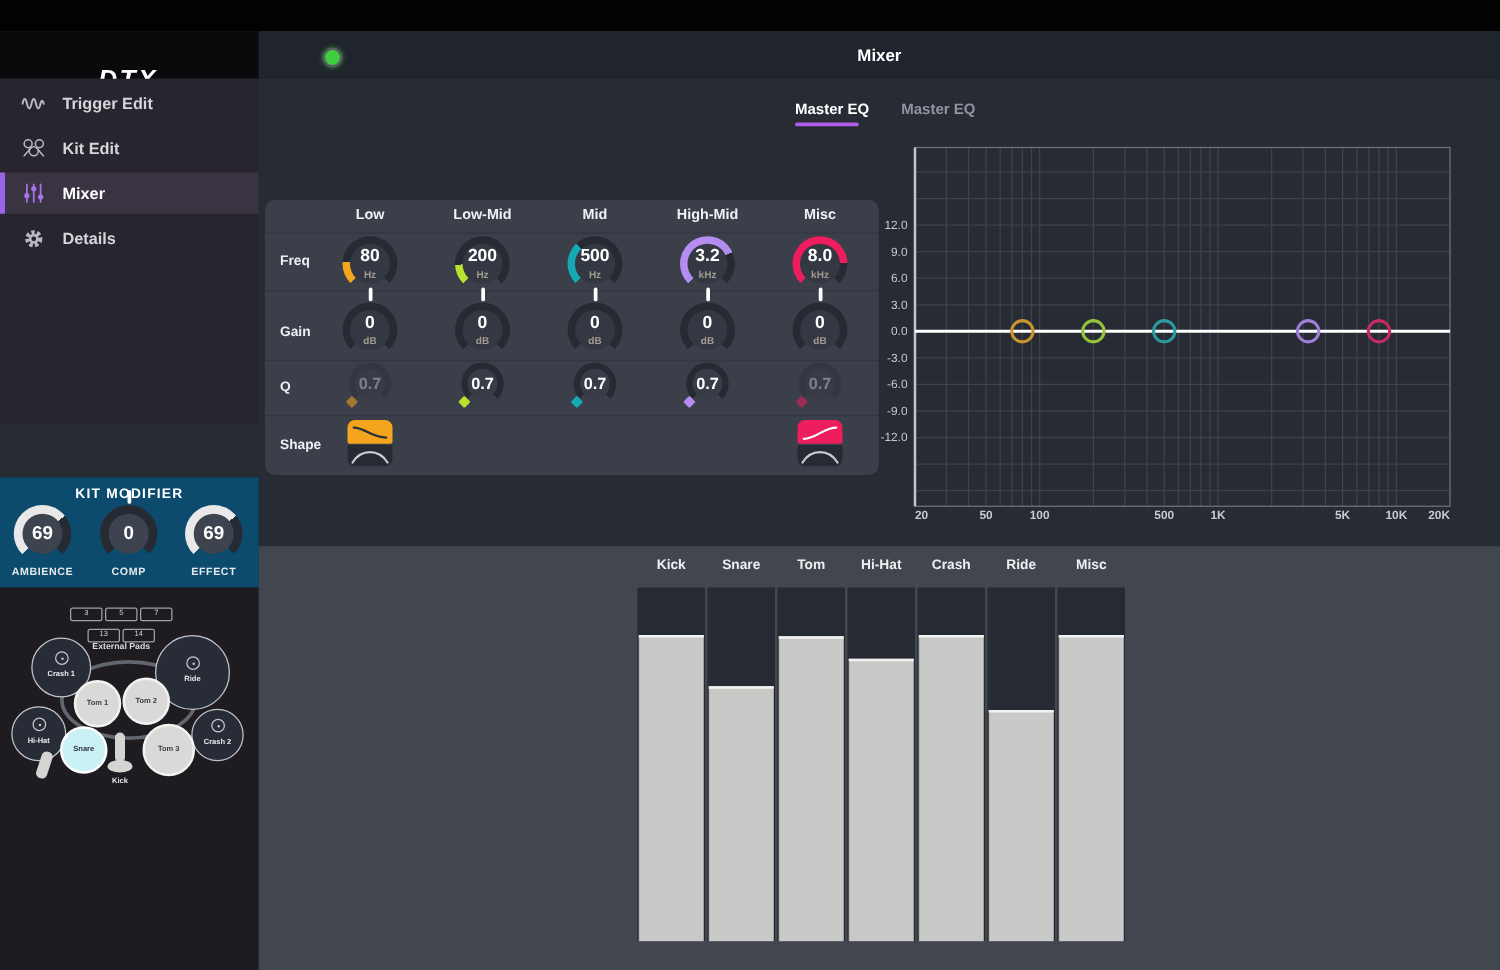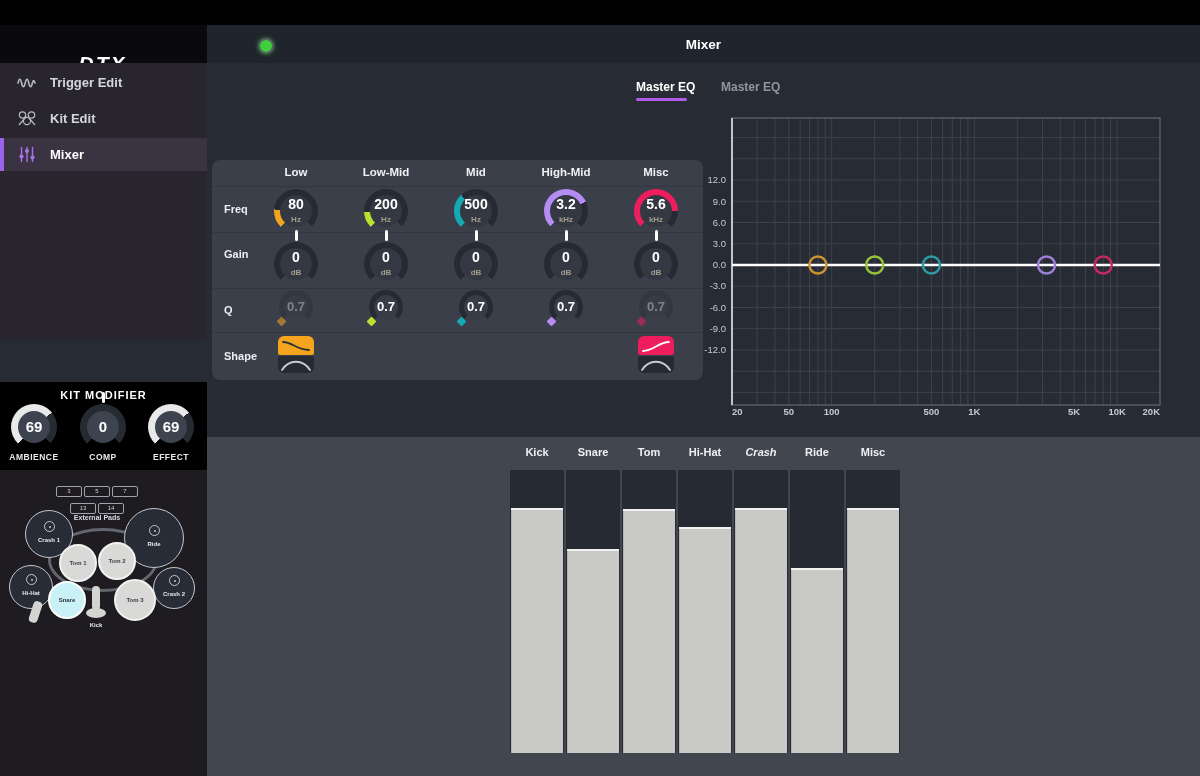--- a/index.html
+++ b/index.html
@@ -15,21 +15,21 @@
   #status-dot{left:51px;top:13px;width:12px;height:12px;border-radius:50%;border:2px solid #585d64;box-shadow:0 0 4px rgba(60,220,60,.6);}
   #page-title{left:0;top:12px;width:993px;text-align:center;color:#fff;font-size:13.5px;font-weight:bold;}
   
   #side-nav{left:0;top:63px;width:207px;height:277px;background:#29252f;}
   .nav-item{position:relative;height:33px;display:flex;align-items:center;padding-left:16px;color:#d4d6da;font-size:13px;font-weight:600;margin-top:3px;}
   .nav-item .nic{width:22px;height:18px;margin-right:12px;display:flex;align-items:center;justify-content:center;}
   .nav-item.active{background:#3a3342;border-left:4px solid #9c63e9;padding-left:12px;color:#fff;font-weight:bold;}
   #kit-row{left:0;top:340px;width:207px;height:38px;background:#302c39;border-top:2px solid #17141b;border-bottom:2px solid #17141b;display:flex;align-items:center;}
   #kit-thumb{width:26px;height:26px;margin-left:14px;border-radius:3px;background:radial-gradient(circle at 35% 35%, #2b3850 0%, #141824 60%, #0a0c12 100%);border:1px solid #3c404a;}
   #kit-name{margin-left:12px;color:#fff;font-size:13px;font-weight:bold;}
-  #kit-mod{left:0;top:382px;width:207px;height:88px;background:#000000;}
+  #kit-mod{left:0;top:382px;width:207px;height:88px;background:#0c4a6e;}
   #kit-mod-title{width:100%;text-align:center;margin-top:7px;color:#fff;font-size:11px;font-weight:bold;letter-spacing:1px;}
   #km-knobs{position:absolute;left:0;top:22px;width:207px;height:66px;}
   .km-wrap{position:absolute;top:0;width:69px;text-align:center;}
   .km-label{margin-top:2px;color:#e6e8ec;font-size:8.5px;font-weight:bold;letter-spacing:.5px;}
   #drum-panel{left:0;top:470px;width:207px;height:306px;background:#1e1b21;}
   .ext-btn{position:absolute;width:24px;height:9px;border:1px solid #9ea3ab;border-radius:2px;color:#cfd3d8;font-size:6px;line-height:9px;text-align:center;}
   #ext-label{position:absolute;left:0;top:44px;width:194px;text-align:center;color:#d8dbe0;font-size:7px;font-weight:bold;}
   .pad{position:absolute;border-radius:50%;display:flex;align-items:center;justify-content:center;}
   .pad.dark{background:#272c37;border:1.5px solid #c2c6cc;color:#e8eaec;}
   .pad.light{background:#d9d9d7;border:2px solid #f2f2f0;color:#3a3e46;}
@@ -126,20 +126,30 @@
             </g>
             <g fill="#a873ea">
               <circle cx="3.5" cy="10.5" r="2.1"></circle>
               <circle cx="9" cy="5" r="2.1"></circle>
               <circle cx="14.5" cy="11.5" r="2.1"></circle>
             </g>
           </svg>
       </span>
       <span>Mixer</span>
     </div>
+    <div class="nav-item">
+      <span class="nic">
+        <svg width="18" height="18" viewBox="0 0 18 18">
+            <circle cx="9" cy="9" r="5.2" fill="none" stroke="#b7bac0" stroke-width="3.4" stroke-dasharray="2.6 1.8"></circle>
+            <circle cx="9" cy="9" r="4" fill="#b7bac0"></circle>
+            <circle cx="9" cy="9" r="1.9" fill="#29252f"></circle>
+          </svg>
+      </span>
+      <span>Details</span>
+    </div>
   </div>
 
 
   <div class="abs" id="kit-mod">
     <div id="kit-mod-title">KIT MODIFIER</div>
     <div id="km-knobs">
         <div class="km-wrap" style="left: -0.5px;">
           <div class="knob" style="height: 46px; width: 46px; margin: 0px auto;">
             <div class="ring" style="background: conic-gradient(from 225deg, rgb(233, 233, 233) 0deg, rgb(233, 233, 233) 186deg, rgb(38, 42, 51) 186deg, rgb(38, 42, 51) 270deg, transparent 270deg, transparent 360deg);"></div>
             <div class="hole" style="inset: 7px; background: rgb(62, 67, 80);"></div>
@@ -215,21 +225,21 @@
   <div class="abs tab" id="tab-master">Master EQ</div>
   <div class="abs" id="tab-master-underline"></div>
   <div class="abs tab" id="tab-phones">Master EQ</div>
 
   <div class="abs" id="eq-panel">
     <div class="row-sep" style="top:26px"></div>
     <div class="row-sep" style="top:72px"></div>
     <div class="row-sep" style="top:128px"></div>
     <div class="row-sep" style="top:172px"></div>
     <div class="row-label" style="top:43px">Freq</div>
-    <div class="row-label" style="top:88px">Gain</div>
+    <div class="row-label" style="top:100px">Gain</div>
     <div class="row-label" style="top:144px">Q</div>
     <div class="row-label" style="top:190px">Shape</div>
   <div class="band-head" style="left: 39px;">Low</div>
       <div class="bcell" style="left: 39px; top: 29px;">
         <div class="knob" style="height: 44px; width: 44px;">
           <div class="ring" style="background: conic-gradient(from 225deg, rgb(245, 165, 29) 0deg, rgb(245, 165, 29) 49deg, rgb(38, 42, 51) 49deg, rgb(38, 42, 51) 270deg, transparent 270deg, transparent 360deg);"></div>
           <div class="hole" style="inset: 6px; background: rgb(51, 56, 66);"></div>
           <div class="kv" style="font-size: 14px; top: 7px;">80</div>
           <div class="ku" style="top: 26px;">Hz</div>
         </div>
@@ -341,21 +351,21 @@
           <div class="hole" style="inset: 5px; background: rgb(55, 60, 70);"></div>
           <div class="kv" style="font-size: 13px; top: 8.94px;">0.7</div>
           <div class="diamond" style="background: rgb(180, 140, 242); left: -1px; top: 28px;"></div>
         </div>
       </div>
       <div class="band-head" style="left: 399px;">Misc</div>
       <div class="bcell" style="left: 399px; top: 29px;">
         <div class="knob" style="height: 44px; width: 44px;">
           <div class="ring" style="background: conic-gradient(from 225deg, rgb(238, 29, 93) 0deg, rgb(238, 29, 93) 224deg, rgb(38, 42, 51) 224deg, rgb(38, 42, 51) 270deg, transparent 270deg, transparent 360deg);"></div>
           <div class="hole" style="inset: 6px; background: rgb(51, 56, 66);"></div>
-          <div class="kv" style="font-size: 14px; top: 7px;">5.6</div>
+          <div class="kv" style="font-size: 14px; top: 7px;">8.0</div>
           <div class="ku" style="top: 26px;">kHz</div>
         </div>
       </div>
       <div class="bcell" style="left: 399px; top: 82px;">
         <div class="knob" style="height: 44px; width: 44px;">
           <div class="ring" style="background: conic-gradient(from 225deg, rgb(38, 42, 51) 0deg, rgb(38, 42, 51) 270deg, transparent 270deg, transparent 360deg);"></div>
           <div class="hole" style="inset: 6px; background: rgb(51, 56, 66);"></div>
           <div class="pointer"></div>
           <div class="kv" style="font-size: 14px; top: 7px;">0</div>
           <div class="ku" style="top: 26px;">dB</div>
@@ -461,21 +471,21 @@
         <div class="fader-fill" style="height: 202px;"></div>
       </div>
       <div class="abs ch-label" style="left: 621px;">Tom</div>
       <div class="abs fader" style="left: 622px;">
         <div class="fader-fill" style="height: 242px;"></div>
       </div>
       <div class="abs ch-label" style="left: 677px;">Hi-Hat</div>
       <div class="abs fader" style="left: 678px;">
         <div class="fader-fill" style="height: 224px;"></div>
       </div>
-      <div class="abs ch-label" style="left: 733px; font-style: italic;">Crash</div>
+      <div class="abs ch-label" style="left: 733px;">Crash</div>
       <div class="abs fader" style="left: 734px;">
         <div class="fader-fill" style="height: 243px;"></div>
       </div>
       <div class="abs ch-label" style="left: 789px;">Ride</div>
       <div class="abs fader" style="left: 790px;">
         <div class="fader-fill" style="height: 183px;"></div>
       </div>
       <div class="abs ch-label" style="left: 845px;">Misc</div>
       <div class="abs fader" style="left: 846px;">
         <div class="fader-fill" style="height: 243px;"></div>

